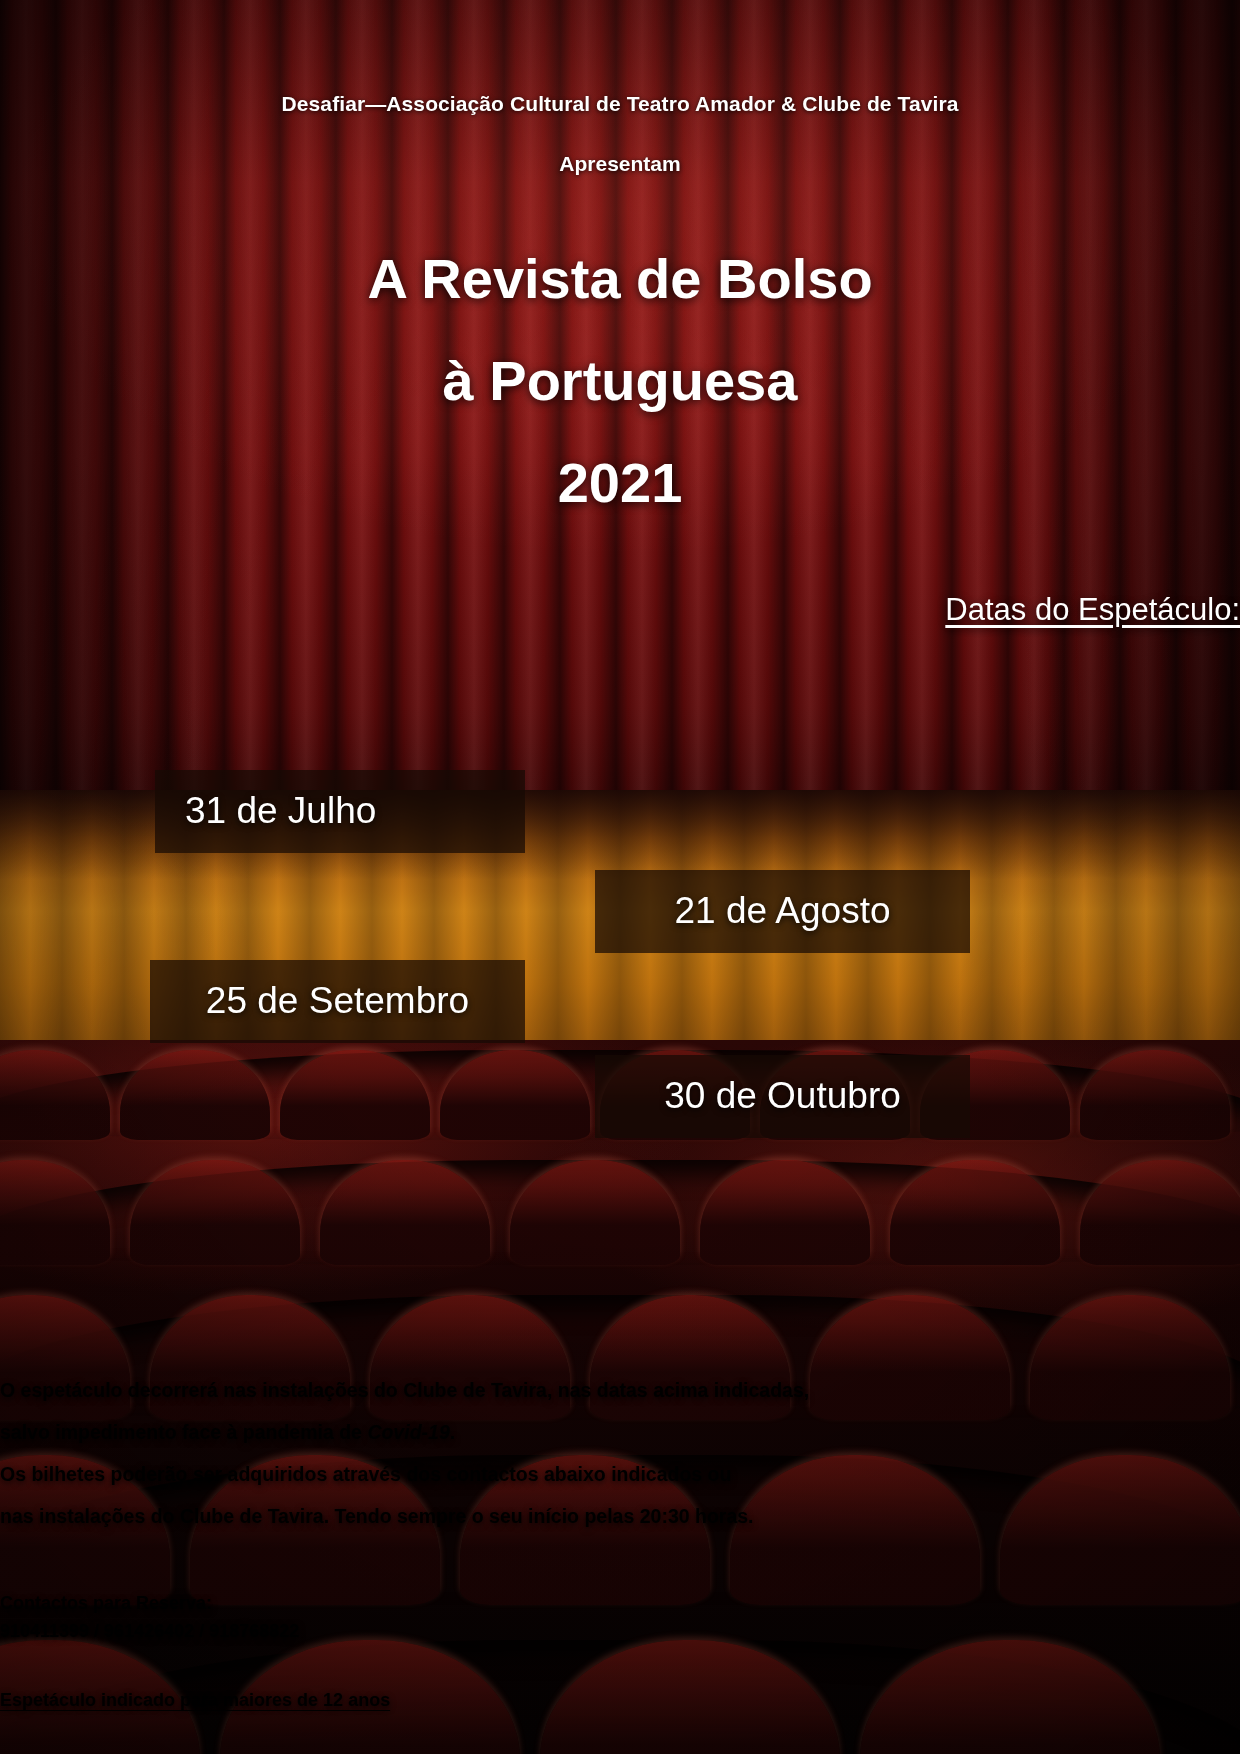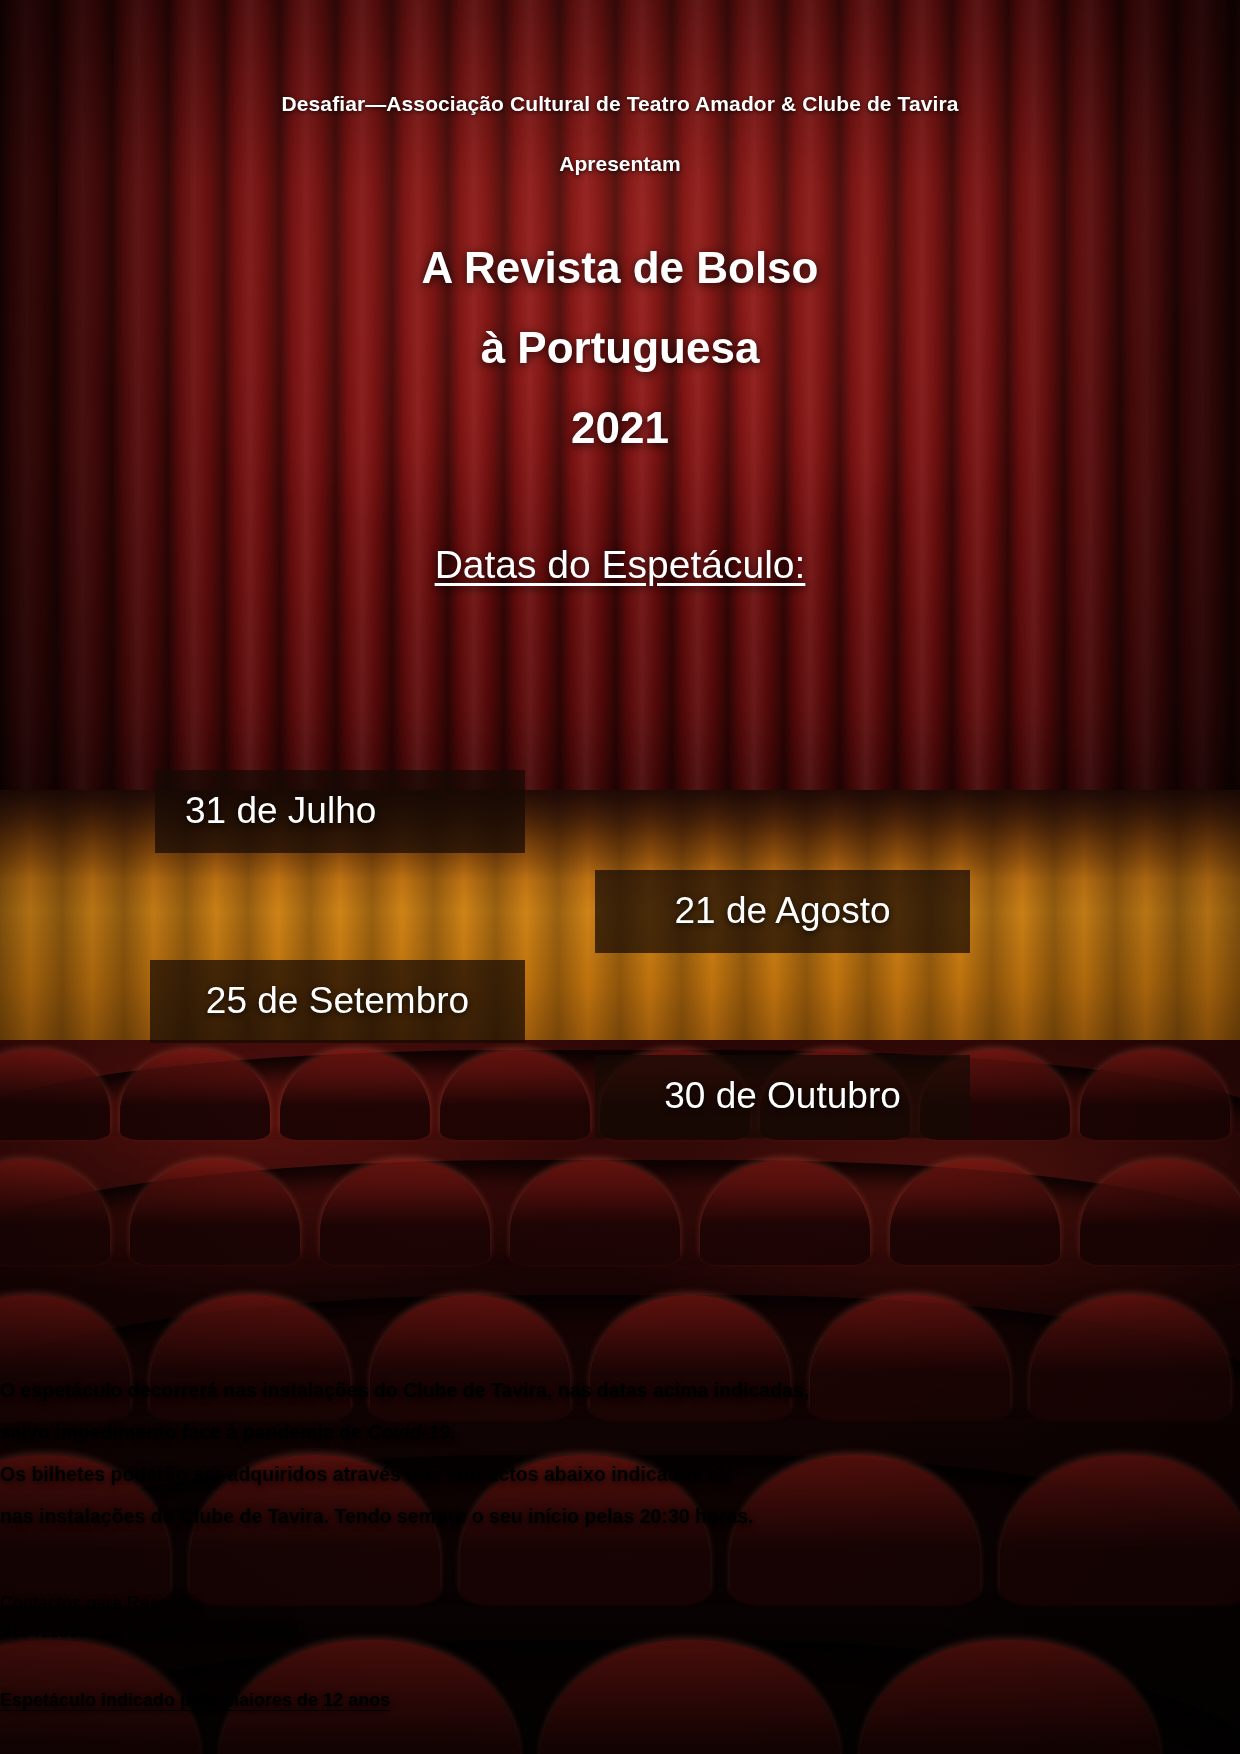--- a/index.html
+++ b/index.html
@@ -110,31 +110,32 @@
   .presenters-2 {
     margin: 36px 0 16px 0;
     font-size: 21px;
     font-weight: bold;
     text-shadow: 0 1px 4px rgba(0,0,0,0.85);
   }
   .title-block {
     margin-top: 52px;
   }
   .title-line {
-    font-size: 44px;
+    font-size: 56px;
     font-weight: bold;
     line-height: 1.82;
     text-shadow: 0 2px 10px rgba(0,0,0,0.8);
   }
   .dates-heading {
-    margin-top: 75px;
-    font-size: 39px;
+    margin-top: 58px;
+    font-size: 31px;
     text-decoration: underline;
     text-underline-offset: 5px;
     text-shadow: 0 2px 8px rgba(0,0,0,0.8);
+    text-align: right;
   }
 
   .dates-area {
     position: absolute;
     left: 0;
     top: 760px;
     width: 1240px;
     height: 360px;
   }
   .date-chip {
@@ -164,21 +165,21 @@
     text-shadow: 0 2px 6px rgba(0,0,0,0.9);
   }
   .notes em { font-style: italic; }
 
   .contacts {
     position: absolute;
     left: 0;
     top: 1590px;
     width: 1076px;
     font-size: 18px;
-    font-weight: normal;
+    font-weight: bold;
     line-height: 1.55;
     text-shadow: 0 2px 6px rgba(0,0,0,0.9);
   }
   .age-note {
     position: absolute;
     left: 0;
     top: 1690px;
     width: 1240px;
     font-size: 18px;
     font-weight: bold;

